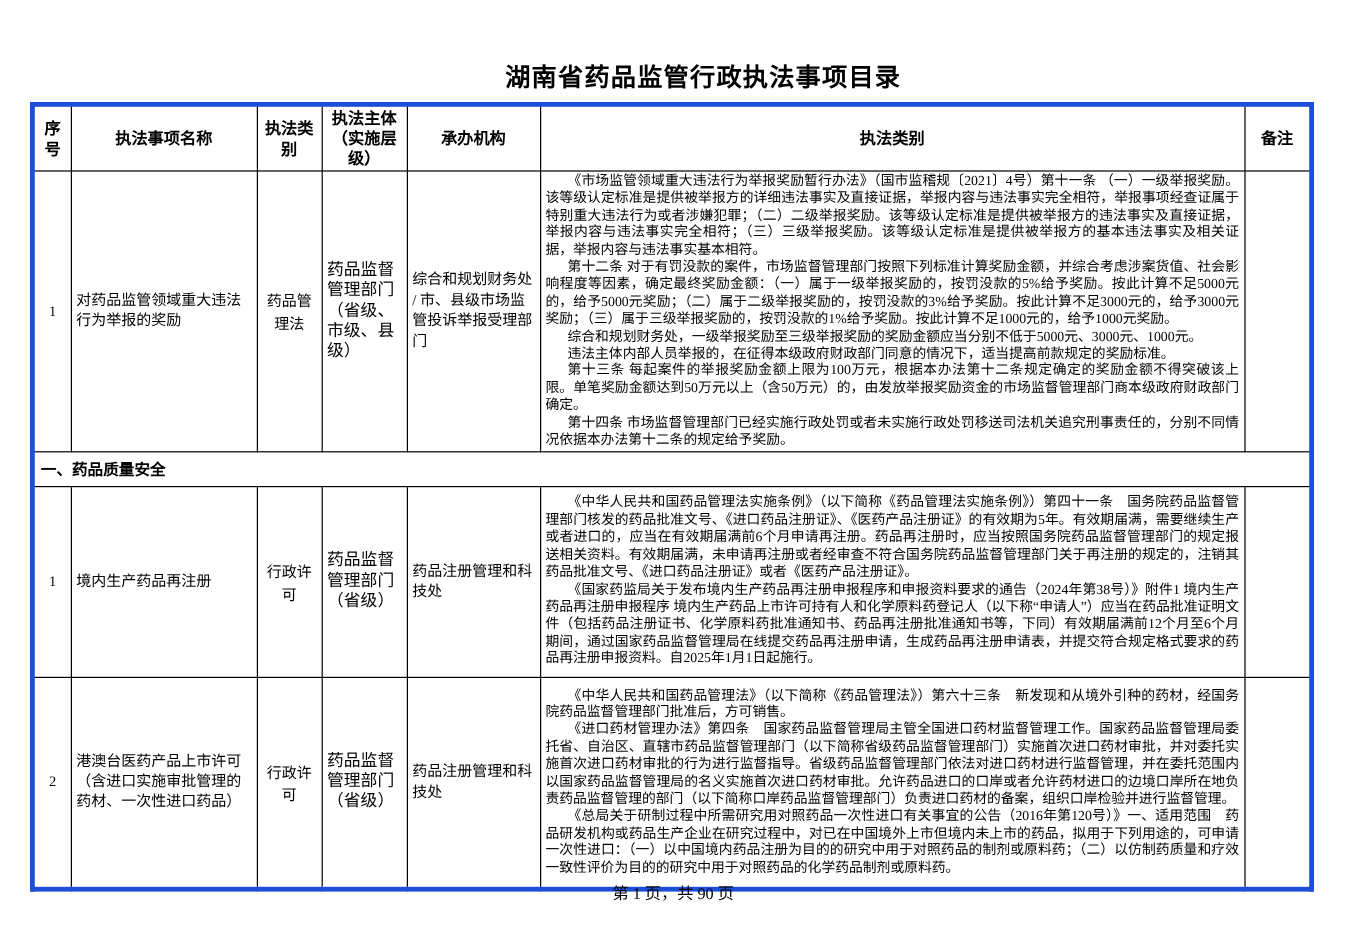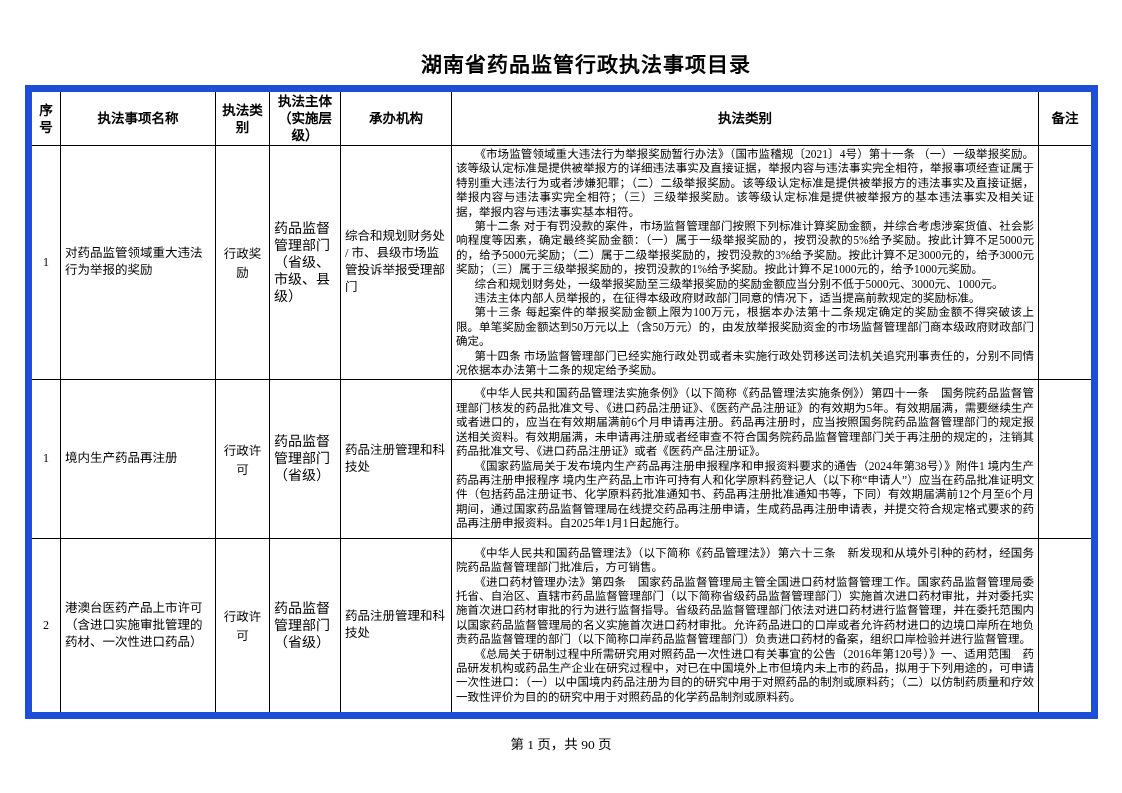--- a/index.html
+++ b/index.html
@@ -10,21 +10,21 @@
   }
   .doc-title {
     position: absolute; top: 48px; left: 0; width: 100%;
     text-align: center; font-size: 21px; font-weight: bold;
     letter-spacing: 1px;
     margin-left: 25px;
   }
   table.items {
     position: absolute; left: 25px; top: 85px; width: 1066px;
     border-collapse: collapse; table-layout: fixed;
-    border: 7px solid #1d4ed8;
+    border: 4px solid #1d4ed8;
   }
   table.items td, table.items th {
     border: 1px solid #000;
     padding: 1px 4px;
     vertical-align: middle;
     overflow: hidden;
   }
   th.hcell {
     font-size: 13.5px; font-weight: bold; text-align: center;
     white-space: pre-line; line-height: 17px;
@@ -74,32 +74,35 @@
 （实施层级）</th>
       <th class="hcell">承办机构</th>
       <th class="hcell">执法类别</th>
       <th class="hcell">备注</th>
     </tr>
   </thead>
   <tbody>
     <tr style="height:217px">
       <td class="c-seq">1</td>
       <td class="c-name">对药品监管领域重大违法行为举报的奖励</td>
-      <td class="c-cat">行政奖励</td>
+      <td class="c-cat">药品管理法</td>
       <td class="c-subj">药品监督管理部门（省级、市级、县级）</td>
       <td class="c-agency">综合和规划财务处 / 市、县级市场监管投诉举报受理部门</td>
       <td class="c-basis">
         <p>《市场监管领域重大违法行为举报奖励暂行办法》（国市监稽规〔2021〕4号）第十一条 （一）一级举报奖励。该等级认定标准是提供被举报方的详细违法事实及直接证据，举报内容与违法事实完全相符，举报事项经查证属于特别重大违法行为或者涉嫌犯罪；（二）二级举报奖励。该等级认定标准是提供被举报方的违法事实及直接证据，举报内容与违法事实完全相符；（三）三级举报奖励。该等级认定标准是提供被举报方的基本违法事实及相关证据，举报内容与违法事实基本相符。</p>
         <p>第十二条 对于有罚没款的案件，市场监督管理部门按照下列标准计算奖励金额，并综合考虑涉案货值、社会影响程度等因素，确定最终奖励金额：（一）属于一级举报奖励的，按罚没款的5%给予奖励。按此计算不足5000元的，给予5000元奖励；（二）属于二级举报奖励的，按罚没款的3%给予奖励。按此计算不足3000元的，给予3000元奖励；（三）属于三级举报奖励的，按罚没款的1%给予奖励。按此计算不足1000元的，给予1000元奖励。</p>
         <p>综合和规划财务处，一级举报奖励至三级举报奖励的奖励金额应当分别不低于5000元、3000元、1000元。</p>
         <p>违法主体内部人员举报的，在征得本级政府财政部门同意的情况下，适当提高前款规定的奖励标准。</p>
         <p>第十三条 每起案件的举报奖励金额上限为100万元，根据本办法第十二条规定确定的奖励金额不得突破该上限。单笔奖励金额达到50万元以上（含50万元）的，由发放举报奖励资金的市场监督管理部门商本级政府财政部门确定。</p>
         <p>第十四条 市场监督管理部门已经实施行政处罚或者未实施行政处罚移送司法机关追究刑事责任的，分别不同情况依据本办法第十二条的规定给予奖励。</p>
       </td>
       <td class="c-remark"></td>
+    </tr>
+    <tr class="section-row">
+      <td colspan="7">一、药品质量安全</td>
     </tr>
     <tr style="height:159px">
       <td class="c-seq">1</td>
       <td class="c-name">境内生产药品再注册</td>
       <td class="c-cat">行政许可</td>
       <td class="c-subj">药品监督管理部门（省级）</td>
       <td class="c-agency">药品注册管理和科技处</td>
       <td class="c-basis">
         <p>《中华人民共和国药品管理法实施条例》（以下简称《药品管理法实施条例》）第四十一条　国务院药品监督管理部门核发的药品批准文号、《进口药品注册证》、《医药产品注册证》的有效期为5年。有效期届满，需要继续生产或者进口的，应当在有效期届满前6个月申请再注册。药品再注册时，应当按照国务院药品监督管理部门的规定报送相关资料。有效期届满，未申请再注册或者经审查不符合国务院药品监督管理部门关于再注册的规定的，注销其药品批准文号、《进口药品注册证》或者《医药产品注册证》。</p>
         <p>《国家药监局关于发布境内生产药品再注册申报程序和申报资料要求的通告（2024年第38号）》附件1 境内生产药品再注册申报程序 境内生产药品上市许可持有人和化学原料药登记人（以下称“申请人”）应当在药品批准证明文件（包括药品注册证书、化学原料药批准通知书、药品再注册批准通知书等，下同）有效期届满前12个月至6个月期间，通过国家药品监督管理局在线提交药品再注册申请，生成药品再注册申请表，并提交符合规定格式要求的药品再注册申报资料。自2025年1月1日起施行。</p>

